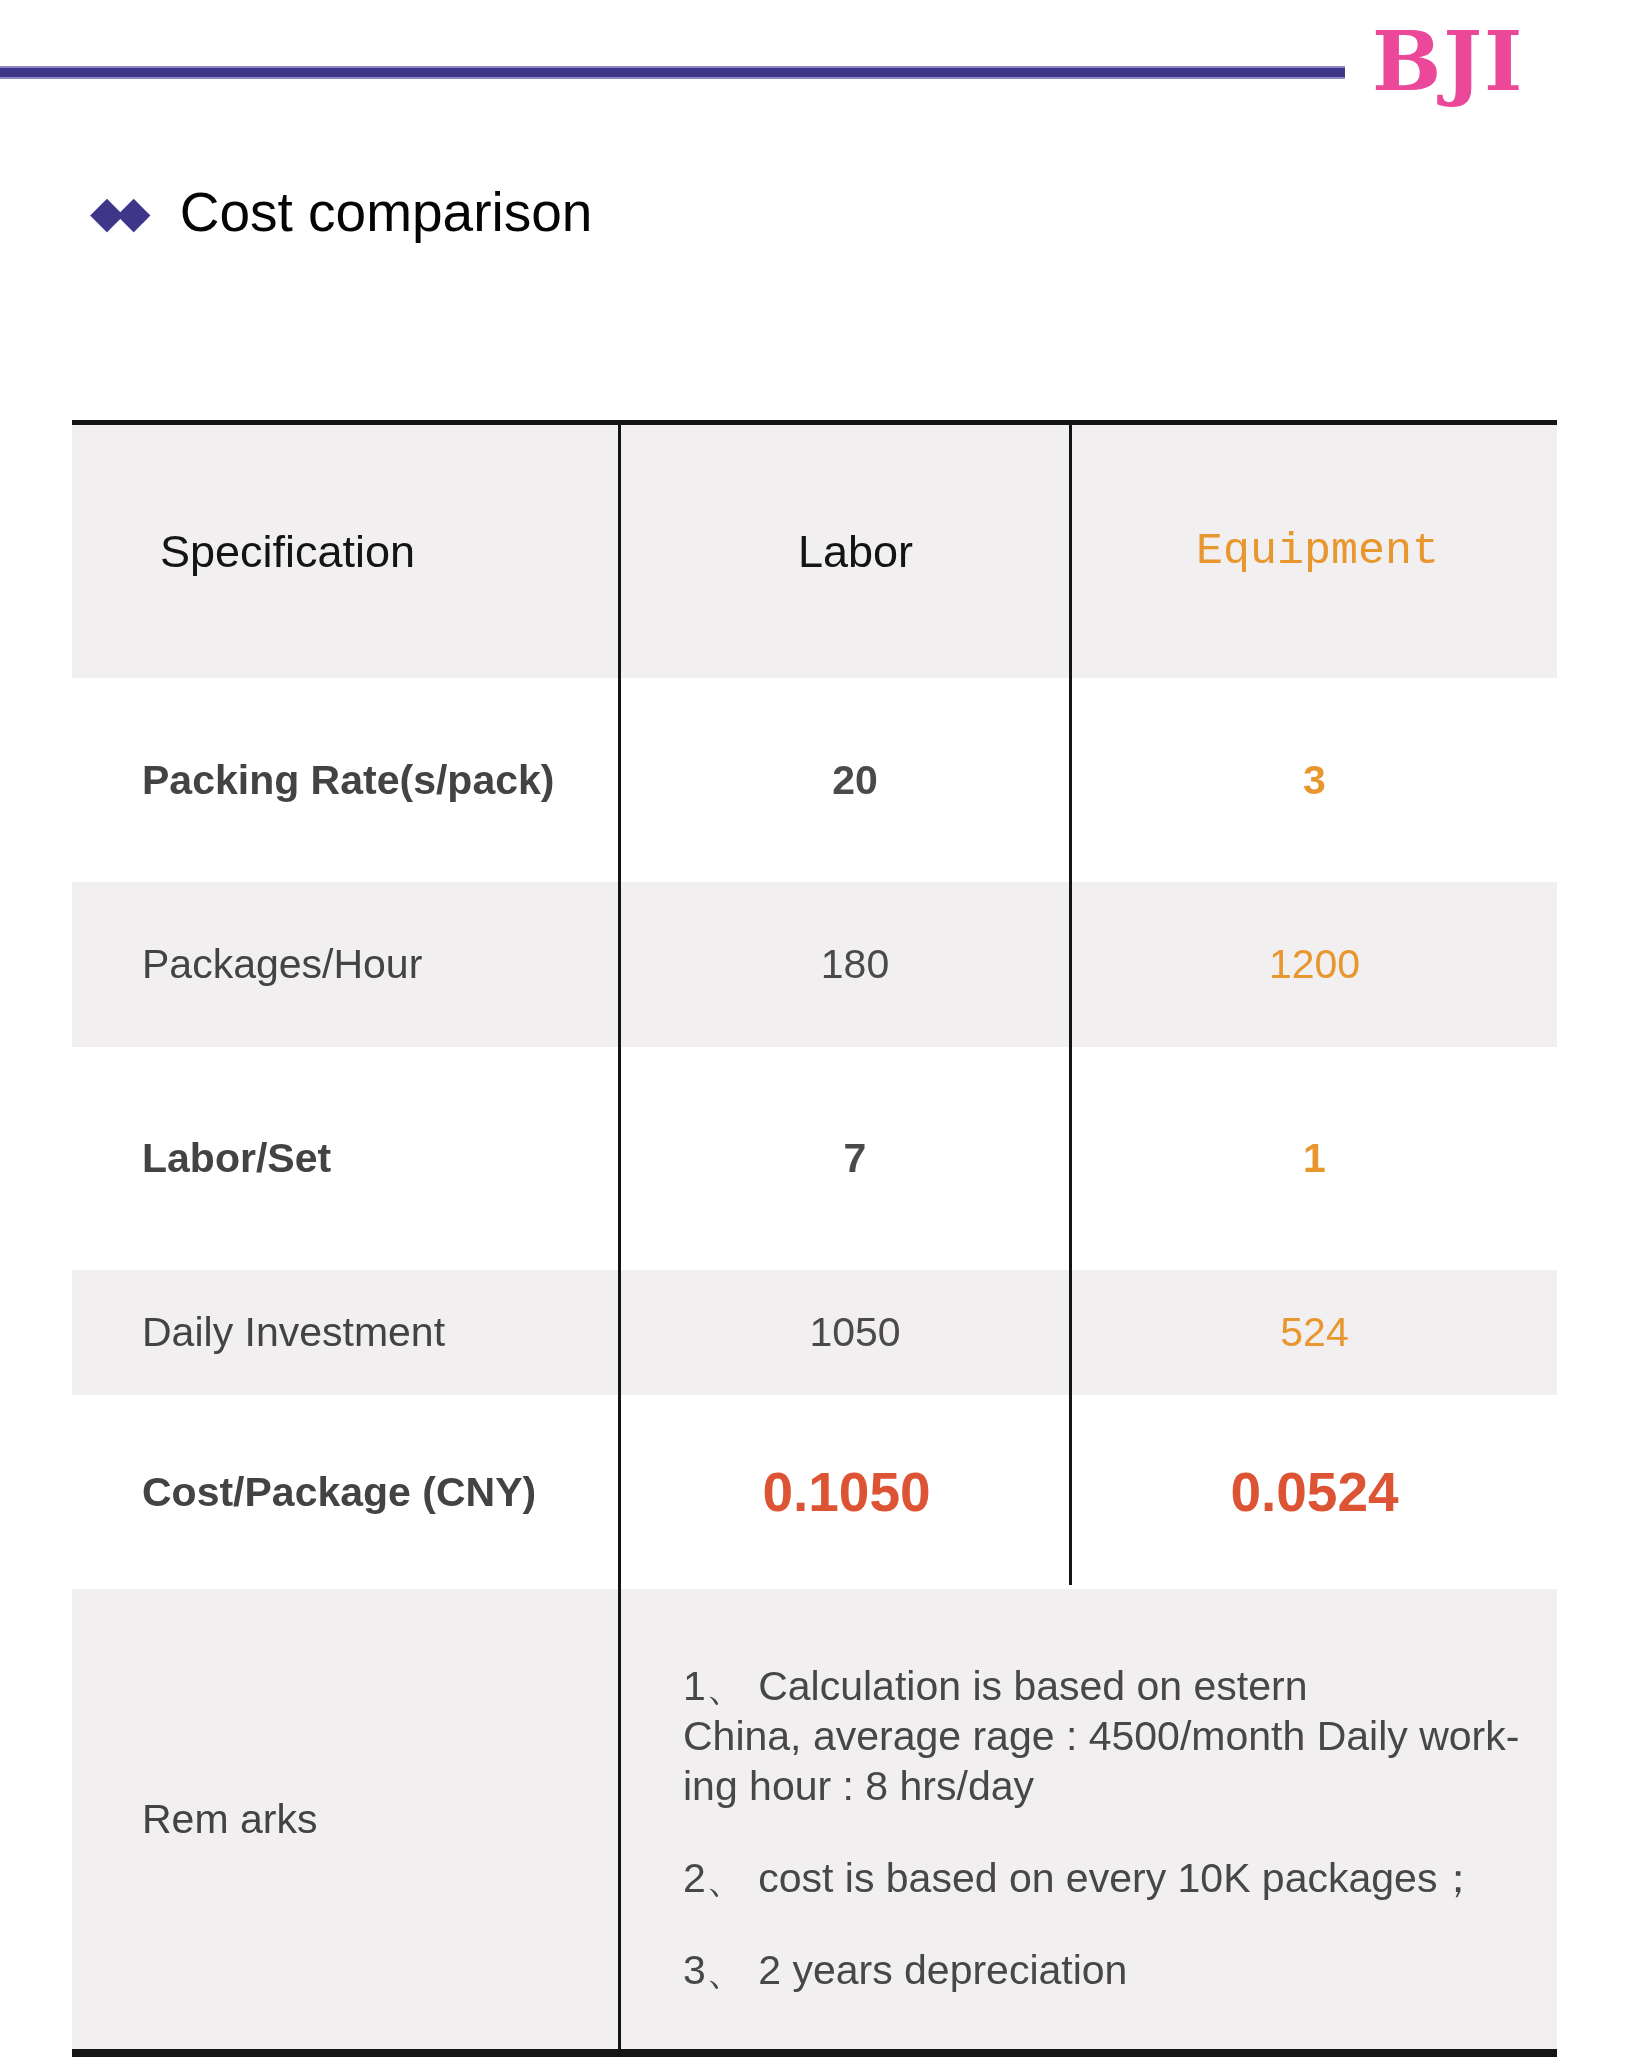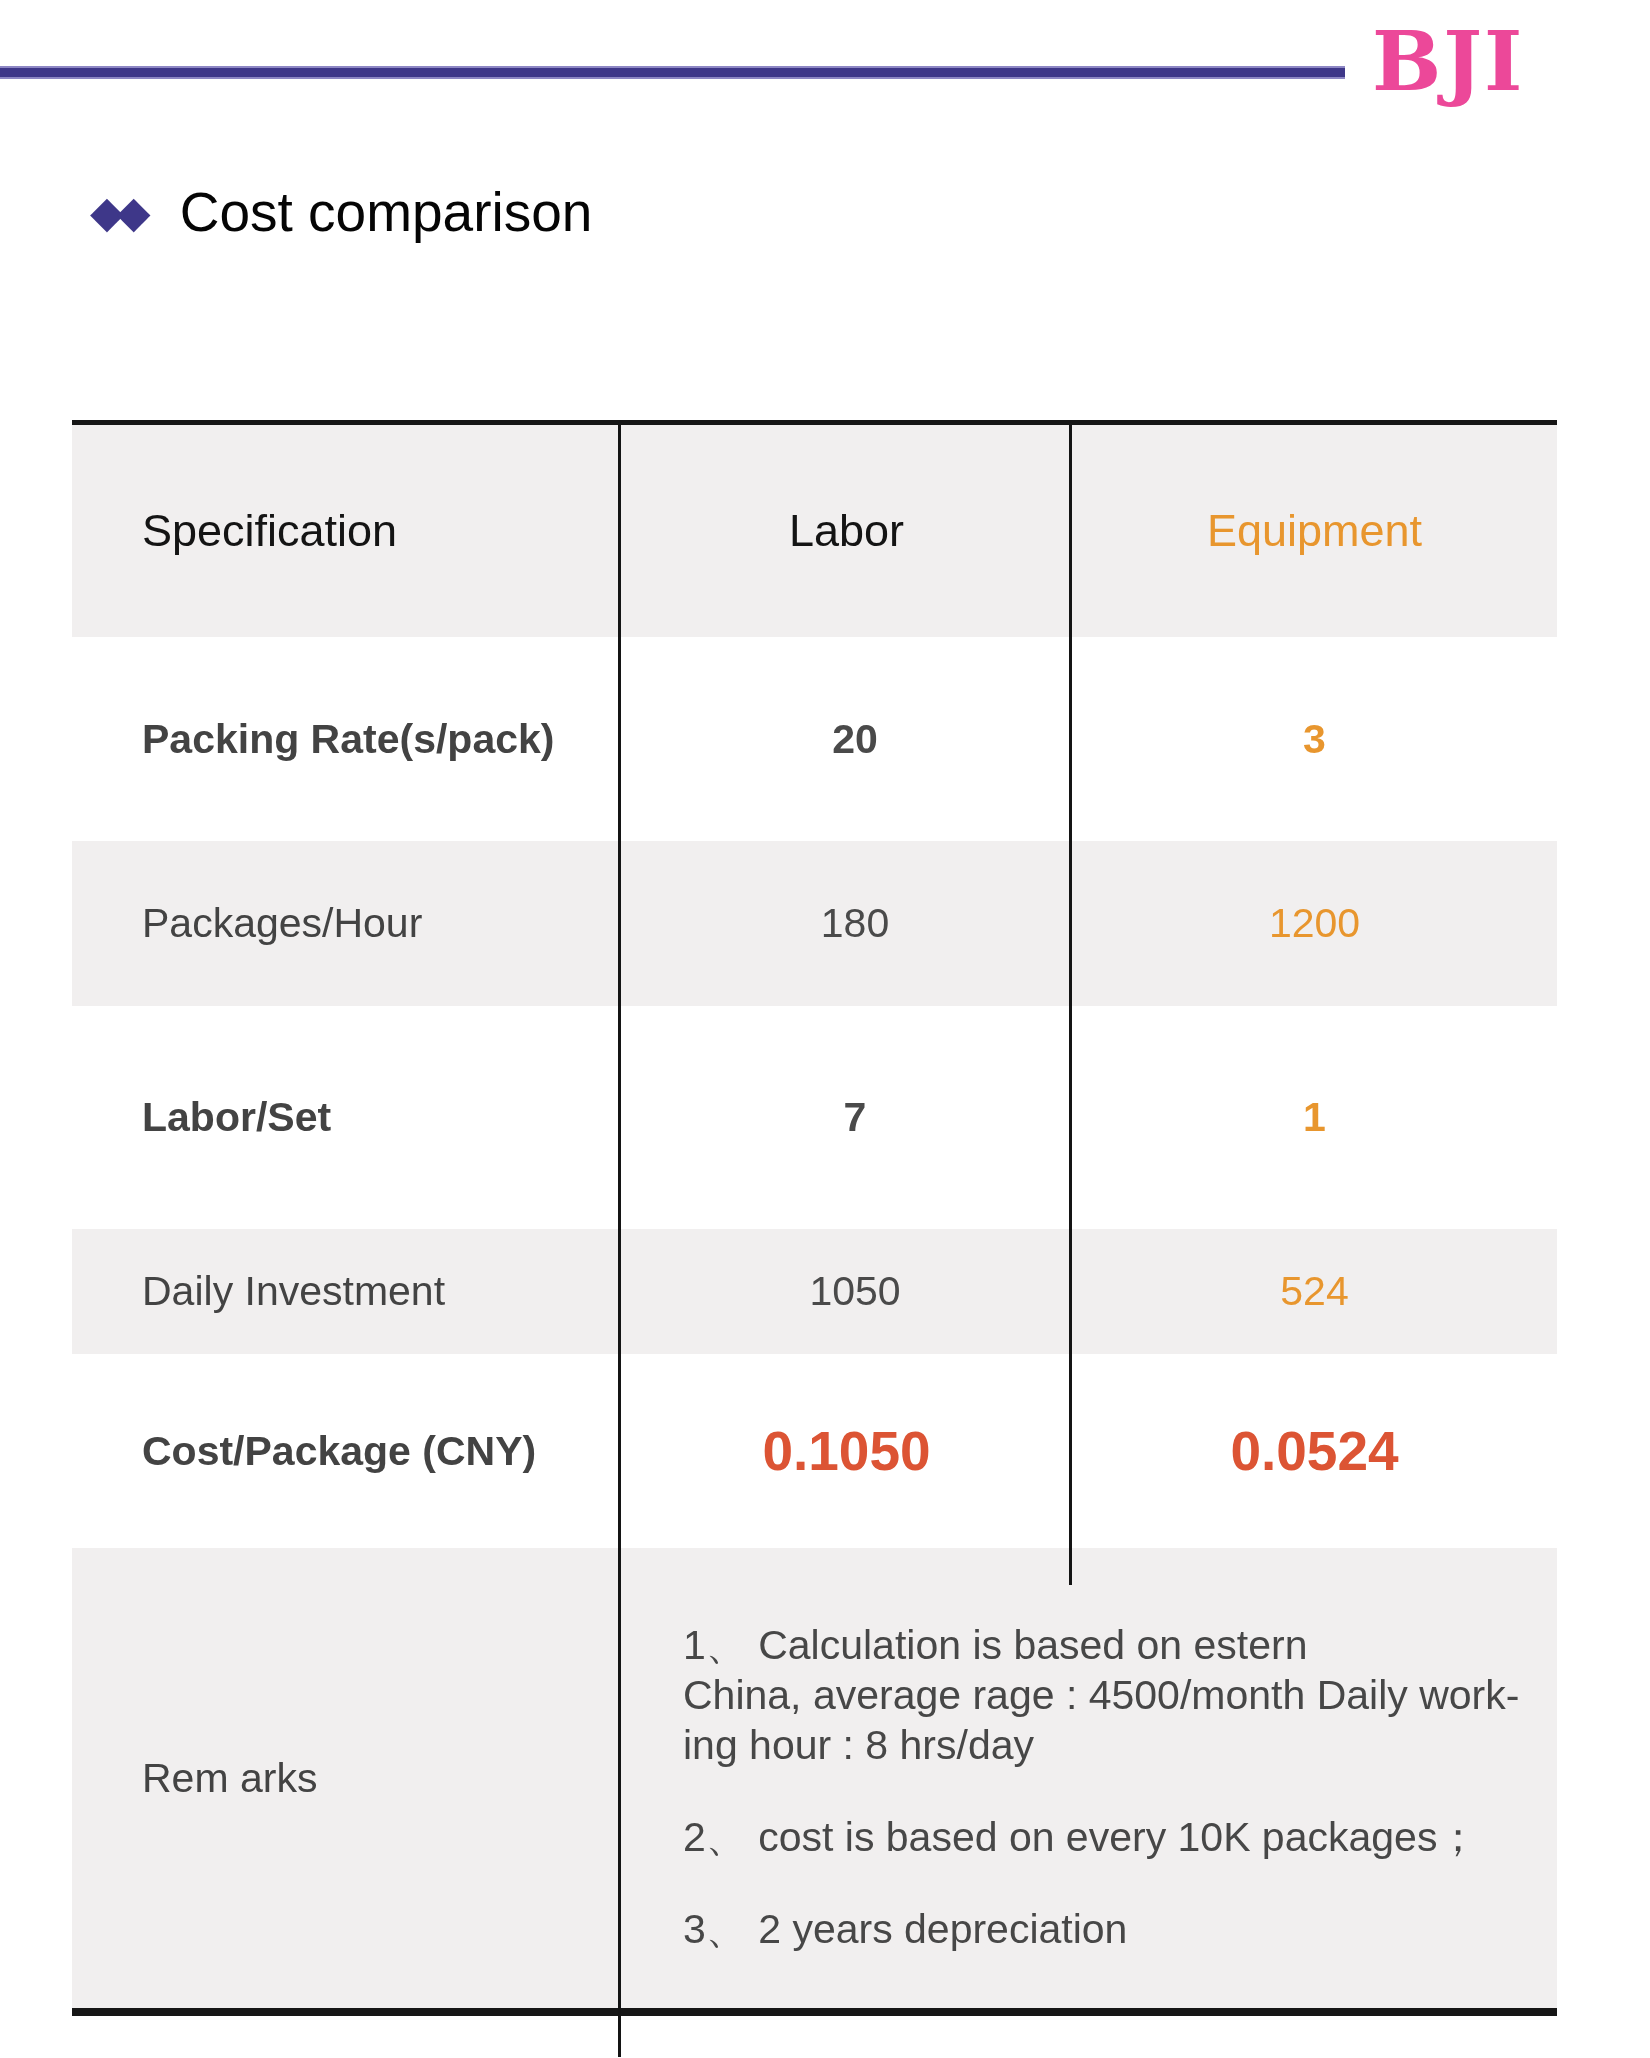--- a/index.html
+++ b/index.html
@@ -40,30 +40,30 @@
     position:absolute; left:72px; top:420px; width:1485px;
     border-top:5px solid #161616;
   }
   .t-row { display:flex; width:100%; }
   .bg-gray  { background:#f1efef; }
   .bg-white { background:#ffffff;font-weight:bold; }
   .c1 { width:549px; display:flex; align-items:center; padding-left:70px; }
   .c2 { width:451px; display:flex; align-items:center; justify-content:center; }
   .c3 { width:485px; display:flex; align-items:center; justify-content:center; }
 
-  .row-header   { height:212px; }
+  .row-header   { height:253px;padding-left:18px; }
   .row-packing  { height:204px; }
   .row-packages { height:165px; }
   .row-laborset { height:223px; }
   .row-daily    { height:125px; }
   .row-cost     { height:194px; }
   .row-remarks  { height:468px; border-bottom:8px solid #161616; }
 
   .hdr-text   { font-size:45px; color:#141414; }
-  .hdr-orange { font-size:45px; color:#e8962e; }
+  .hdr-orange { font-size:45px; color:#e8962e;font-family:Liberation Mono, monospace; }
   .lbl  { font-size:41px; color:#434343; }
   .val-dark   { font-size:41px; color:#4a4a4a;padding-left:17px; }
   .val-orange { font-size:41px; color:#e8962e; }
   .val-red    { font-size:55px; color:#dc5434; }
 
   .divider-v1 {
     position:absolute; left:546px; top:0; width:3px; height:1632px;
     background:#141414;
   }
   .divider-v2 {

